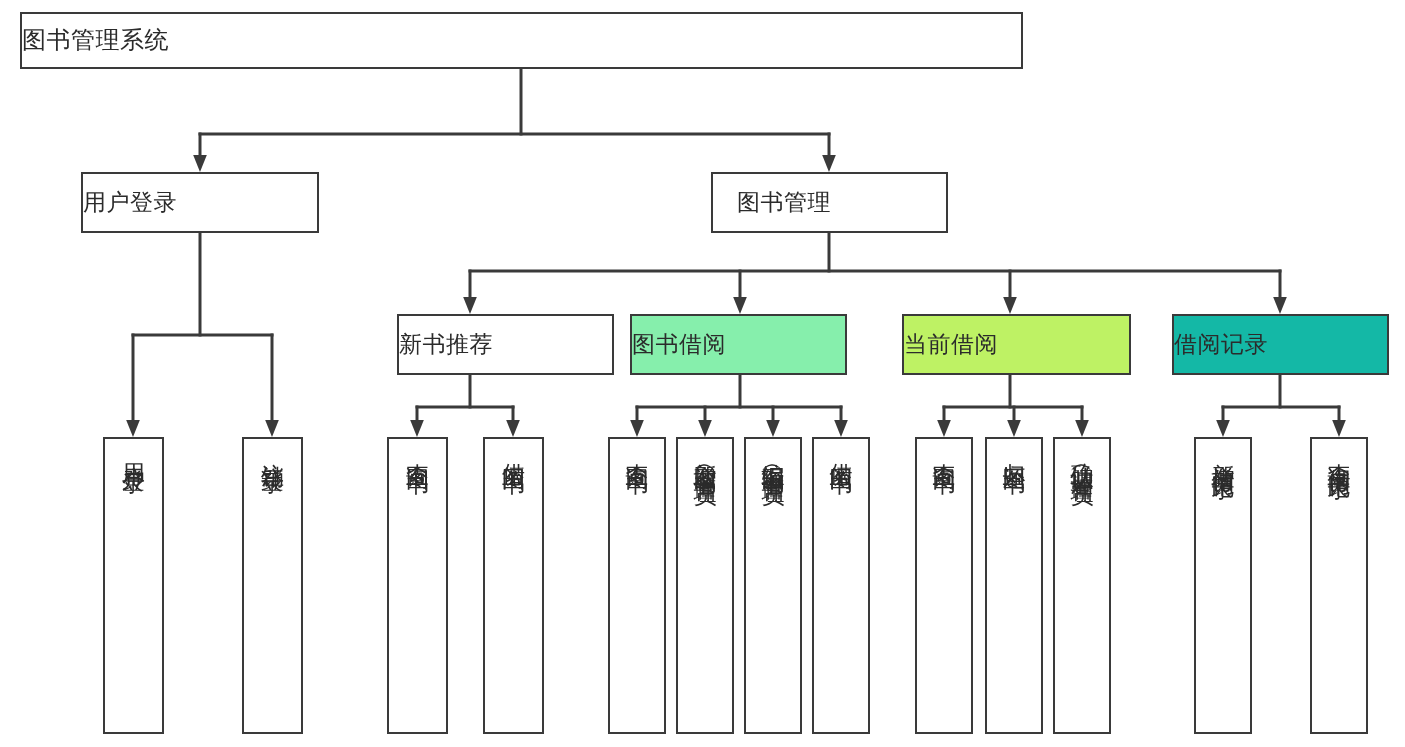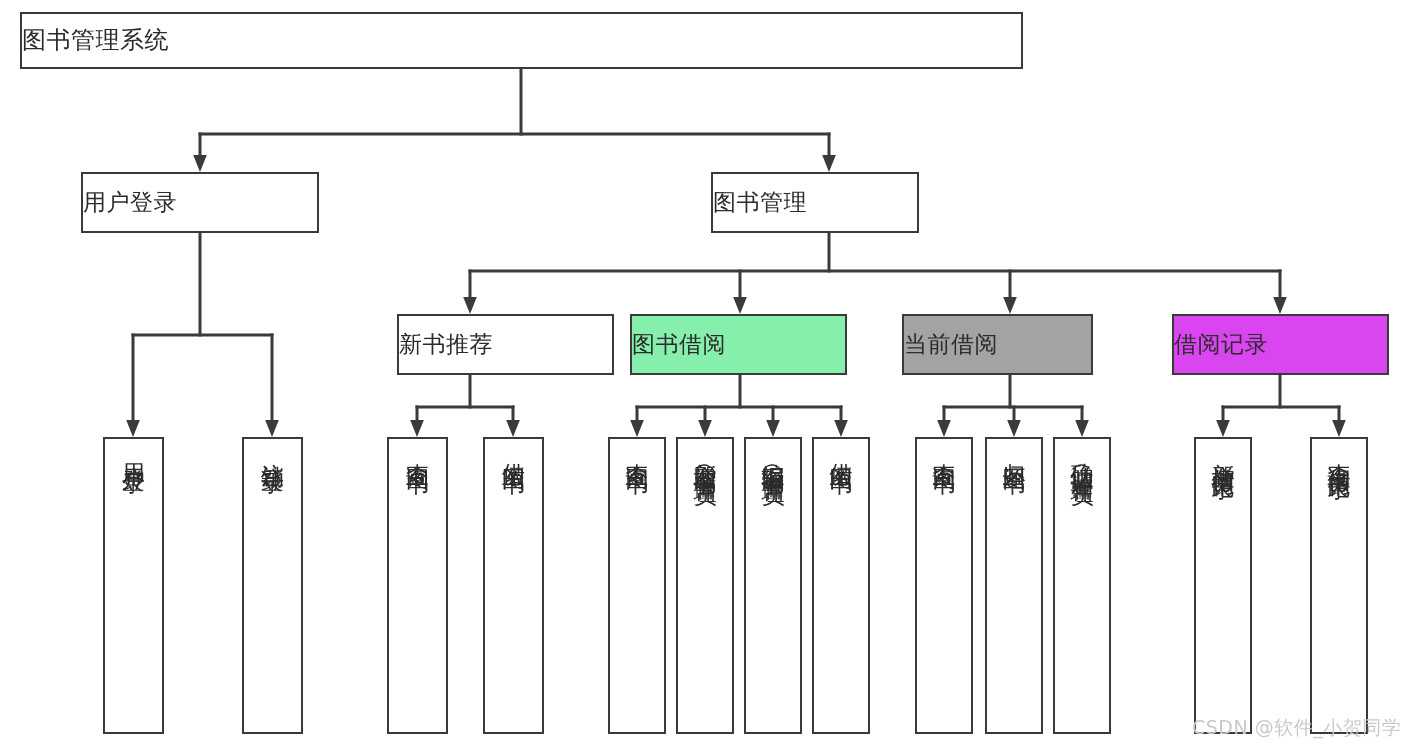--- a/index.html
+++ b/index.html
@@ -130,33 +130,33 @@
       <line x1="1339" y1="407" x2="1339" y2="420.5" stroke="#3a3a3a" stroke-width="3" stroke-linecap="square"></line>
       <polygon points="1332.18,419.95 1345.82,419.95 1339,437" fill="#3a3a3a"></polygon>
     </svg>
   <div id="node-layer">
       <div class="node-box horizontal root" style="left: 20px; top: 12px; width: 1003px; height: 57px; border-color: rgb(58, 58, 58); background: rgb(255, 255, 255);">
         <span class="node-label" style="color: rgb(43, 43, 43);">图书管理系统</span>
       </div>
       <div class="node-box horizontal" style="left: 81px; top: 172px; width: 238px; height: 61px; border-color: rgb(58, 58, 58); background: rgb(255, 255, 255);">
         <span class="node-label" style="color: rgb(43, 43, 43);">用户登录</span>
       </div>
-      <div class="node-box horizontal" style="left: 711px; top: 172px; width: 208px; height: 61px; border-color: rgb(58, 58, 58); background: rgb(255, 255, 255);">
+      <div class="node-box horizontal" style="left: 711px; top: 172px; width: 237px; height: 61px; border-color: rgb(58, 58, 58); background: rgb(255, 255, 255); padding-left: 24px;">
         <span class="node-label" style="color: rgb(43, 43, 43);">图书管理</span>
       </div>
       <div class="node-box horizontal" style="left: 361px; top: 314px; width: 217px; height: 61px; border-color: rgb(58, 58, 58); background: rgb(255, 255, 255); margin-left: 36px;">
         <span class="node-label" style="color: rgb(43, 43, 43);">新书推荐</span>
       </div>
       <div class="node-box horizontal" style="left: 630px; top: 314px; width: 217px; height: 61px; border-color: rgb(58, 58, 58); background: #86efac;">
         <span class="node-label" style="color: rgb(43, 43, 43);">图书借阅</span>
       </div>
-      <div class="node-box horizontal" style="left: 902px; top: 314px; width: 191px; height: 61px; border-color: rgb(58, 58, 58); background: #a3a3a3;">
+      <div class="node-box horizontal" style="left: 902px; top: 314px; width: 229px; height: 61px; border-color: rgb(58, 58, 58); background: #bef264;">
         <span class="node-label" style="color: rgb(43, 43, 43);">当前借阅</span>
       </div>
-      <div class="node-box horizontal" style="left: 1172px; top: 314px; width: 217px; height: 61px; border-color: rgb(58, 58, 58); background: #d946ef;">
+      <div class="node-box horizontal" style="left: 1172px; top: 314px; width: 217px; height: 61px; border-color: rgb(58, 58, 58); background: #14b8a6;">
         <span class="node-label" style="color: rgb(43, 43, 43);">借阅记录</span>
       </div>
       <div class="node-box vertical" style="left: 103px; top: 437px; width: 61px; height: 297px; border-color: rgb(58, 58, 58); background: rgb(255, 255, 255);">
         <span class="node-label" style="color: rgb(43, 43, 43);">用户登录</span>
       </div>
       <div class="node-box vertical" style="left: 242px; top: 437px; width: 61px; height: 297px; border-color: rgb(58, 58, 58); background: rgb(255, 255, 255);">
         <span class="node-label" style="color: rgb(43, 43, 43);">注销登录</span>
       </div>
       <div class="node-box vertical" style="left: 387px; top: 437px; width: 61px; height: 297px; border-color: rgb(58, 58, 58); background: rgb(255, 255, 255);">
         <span class="node-label" style="color: rgb(43, 43, 43);">查询图书</span>
@@ -185,14 +185,13 @@
       <div class="node-box vertical" style="left: 1053px; top: 437px; width: 58px; height: 297px; border-color: rgb(58, 58, 58); background: rgb(255, 255, 255);">
         <span class="node-label" style="color: rgb(43, 43, 43);">确认归还（管理员）</span>
       </div>
       <div class="node-box vertical" style="left: 1194px; top: 437px; width: 58px; height: 297px; border-color: rgb(58, 58, 58); background: rgb(255, 255, 255);">
         <span class="node-label" style="color: rgb(43, 43, 43);">新增借阅记录</span>
       </div>
       <div class="node-box vertical" style="left: 1310px; top: 437px; width: 58px; height: 297px; border-color: rgb(58, 58, 58); background: rgb(255, 255, 255);">
         <span class="node-label" style="color: rgb(43, 43, 43);">查询借阅记录</span>
       </div>
     </div>
-  <div class="watermark" style="left: 1192px; top: 715px; color: rgb(201, 201, 201);">CSDN @软件_小贺同学</div>
 </div>
 
 </body></html>

